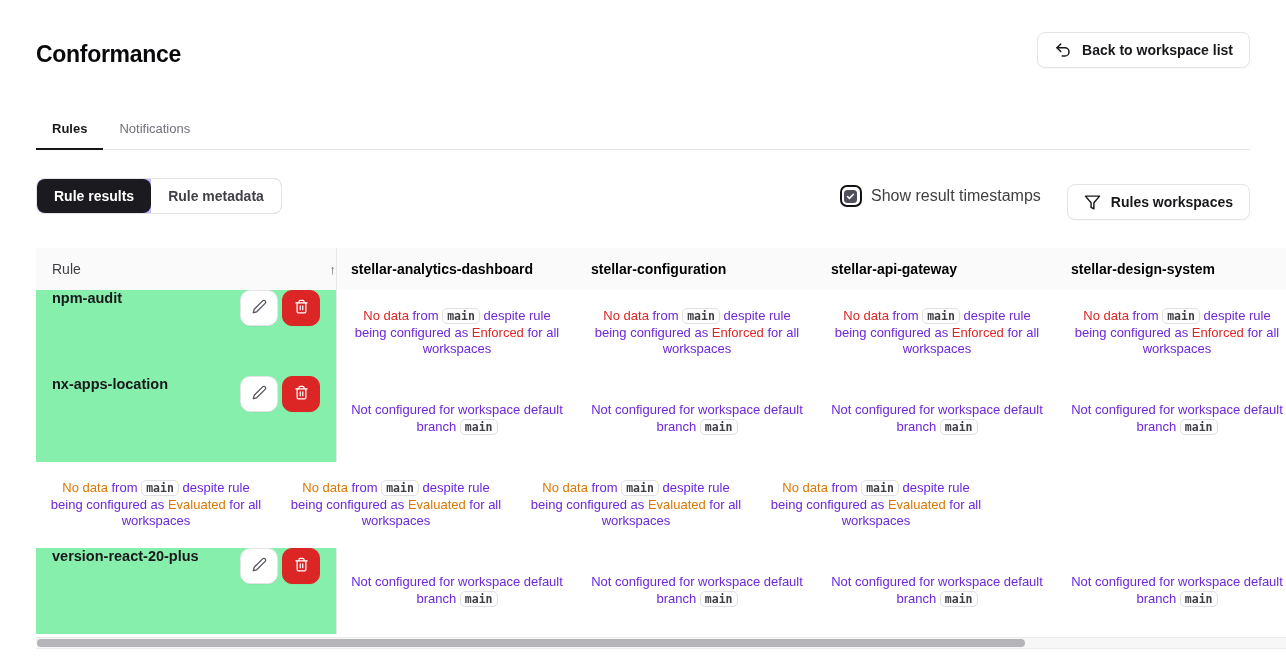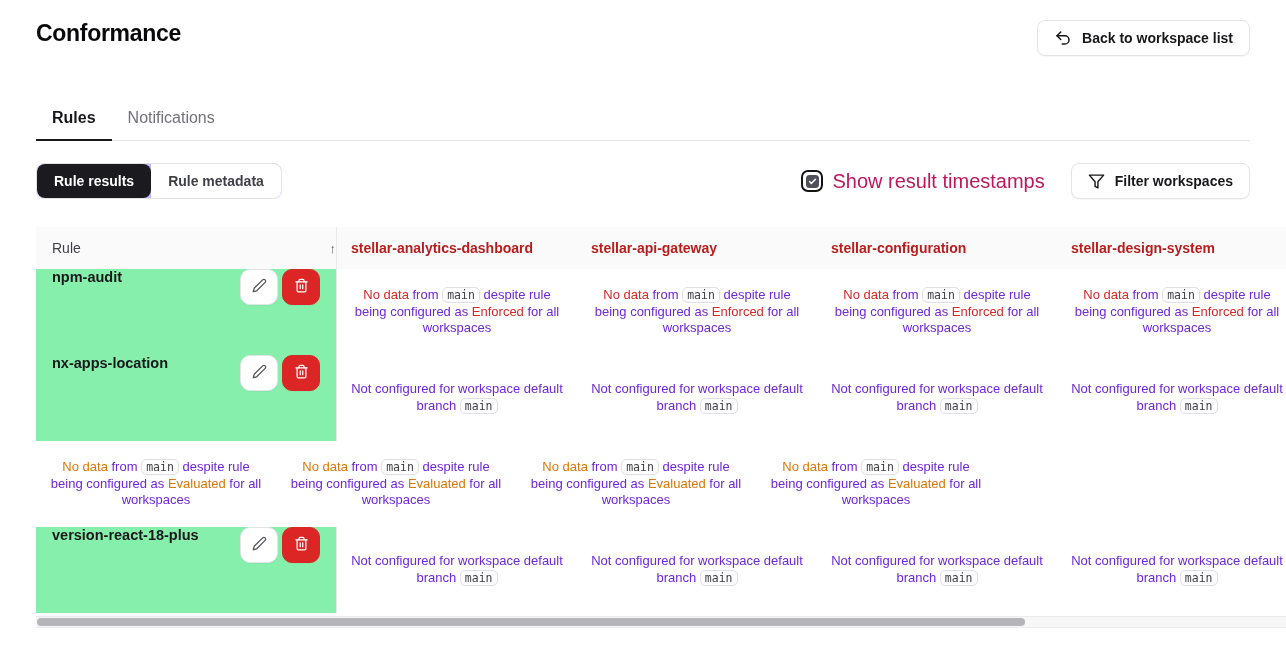--- a/index.html
+++ b/index.html
@@ -2,73 +2,73 @@
 <html style="--red: #dc2626; --amber: #d97706; --delete-red: #dc2626;"><head>
 <meta charset="utf-8">
 <style>
   * { box-sizing: border-box; margin: 0; padding: 0; }
   html, body { width: 1286px; height: 667px; background: #fff; overflow: hidden; }
   body { font-family: "Liberation Sans", sans-serif; color: #18181b; }
 
   .page { width: 1286px; height: 667px; background: #fff; overflow: hidden; }
 
   
-  .page-header { display: flex; justify-content: space-between; align-items: flex-start; padding: 20px 36px 0 36px; }
+  .page-header { display: flex; justify-content: space-between; align-items: flex-end; padding: 20px 36px 0 36px; }
   .page-title { font-size: 23px; font-weight: 700; color: #09090b; letter-spacing: -0.3px; }
   .btn { display: inline-flex; align-items: center; gap: 10px; height: 36px; padding: 0 16px;
          background: #fff; border: 1px solid #e4e4e7; border-radius: 8px; font-size: 14px; font-weight: 700;
-         color: #18181b; font-family: inherit; cursor: pointer; box-shadow: 0 1px 1px rgba(0,0,0,0.03); }
+         color: #18181b; font-family: inherit; cursor: pointer; box-shadow: 0 1px 1px rgba(0,0,0,0.03); margin-top: 12px; }
   .btn svg { display: block; }
 
   
   .tabs { display: flex; margin: 53px 36px 0 36px; border-bottom: 1px solid #e4e4e7; }
-  .tab { padding: 0 16px 12px 16px; font-size: 16px; color: #71717a; cursor: pointer; margin-bottom: -1px; }
+  .tab { padding: 0 16px 12px 16px; font-size: 13px; color: #71717a; cursor: pointer; margin-bottom: -1px; }
   .tab.active { color: #18181b; font-weight: 700; border-bottom: 2px solid #18181b; }
 
   
   .toolbar { display: flex; justify-content: space-between; align-items: center; margin: 22px 36px 0 36px; }
   .segmented { display: flex; height: 36px; border: 1px solid #e4e4e7; border-radius: 8px; overflow: hidden; background: #c4b5fd; }
   .seg { display: flex; align-items: center; padding: 0 17px; font-size: 14px; font-weight: 700; color: #3f3f46;
          background: #fff; border: none; font-family: inherit; cursor: pointer; }
   .seg.active { background: #1b1b1f; color: #fff; border-radius: 8px; }
   .toolbar-right { display: flex; align-items: center; gap: 26px; }
   .checkbox-row { display: flex; align-items: center; gap: 9px; cursor: pointer; }
   .checkbox { width: 22px; height: 22px; border: 2px solid #131316; border-radius: 7px; background: #fff;
               display: flex; align-items: center; justify-content: center; }
   .checkbox-inner { width: 13px; height: 13px; background: #50505a; border-radius: 3.5px;
                     display: none; align-items: center; justify-content: center; }
   .checkbox.checked .checkbox-inner { display: flex; }
-  .checkbox-label { font-size: 20px; color: #be185d; }
+  .checkbox-label { font-size: 16px; color: #404040; }
 
   
   .table { margin: 28px 0 0 36px; width: 1250px; overflow: hidden; }
   .thead { display: flex; background: #fafafa; height: 42px; }
   .th-rule { width: 301px; flex: none; display: flex; align-items: center; gap: 6px; padding-left: 16px;
              border-right: 1px solid #e9e8ec; font-size: 14px; font-weight: 500; color: #3f3f46; cursor: pointer; justify-content: space-between; }
   .sort-arrow { font-size: 13px; color: #52525b; }
   .ws-headers { display: flex; }
   .th-ws { width: 240px; flex: none; display: flex; align-items: center; padding-left: 14px;
-           font-size: 14px; font-weight: 700; color: #b91c1c; cursor: pointer;
+           font-size: 14px; font-weight: 700; color: #000000; cursor: pointer;
            white-space: nowrap; overflow: hidden; }
   .tr { display: flex; height: 86px; }
   .rule-cell { width: 301px; flex: none; display: flex; align-items: flex-start; justify-content: space-between;
                padding: 0 16px; border-right: 1px solid #e9e8ec; background: #86efac; }
   .rule-name { font-size: 14.5px; font-weight: 700; color: #18181b; }
   .actions { display: flex; gap: 4px; }
   .icon-btn { width: 38px; height: 36px; border-radius: 10px; border: 1px solid #e4e4e7; background: #fff;
               display: flex; align-items: center; justify-content: center; cursor: pointer;
               box-shadow: 0 1px 1px rgba(0,0,0,0.03); }
   .icon-btn.delete { background: var(--delete-red, #dc2626); border-color: var(--delete-red, #dc2626); }
   .ws-cell { width: 240px; flex: none; display: flex; align-items: center; justify-content: center; }
   .msg { width: 220px; text-align: center; font-size: 13px; line-height: 1.28; color: #71717a; }
   .seg-plain { color: #6d28d9; }
   .seg-red { color: var(--red, #dc2626); }
   .seg-amber { color: var(--amber, #d97706); }
   .code-chip { font-family: "DejaVu Sans Mono", "Liberation Mono", monospace; font-size: 11.5px; color: #3f3f46;
-               background: #fdfdfd; border: 1px solid #e0e0e4; border-radius: 5px; padding: 0 4px; white-space: nowrap; }
+               background: #fdfdfd; border: 1px solid #e0e0e4; border-radius: 5px; padding: 0 4px; white-space: nowrap; font-weight: bold; }
 
   
   .hscroll { margin: 3px 0 0 36px; width: 1250px; height: 12px; background: #f7f7f8;
              border-top: 1px solid #ebebee; border-bottom: 1px solid #ebebee;
              display: flex; align-items: center; }
   .hthumb { height: 8px; background: #b4b4b9; border-radius: 4px; margin-left: 1px; }
 </style>
 </head>
 <body>
 
@@ -107,35 +107,35 @@
           </span>
         </span>
         <span class="checkbox-label">Show result timestamps</span>
       </div>
       <button class="btn">
         <span>
           <svg viewBox="0 0 24 24" width="17" height="17" fill="none" stroke="#18181b" stroke-width="2" stroke-linecap="round" stroke-linejoin="round">
               <polygon points="22 3 2 3 10 12.46 10 19 14 21 14 12.46 22 3"></polygon>
             </svg>
         </span>
-        <span>Filter workspaces</span>
+        <span>Rules workspaces</span>
       </button>
     </div>
   </div>
 
   <div class="table">
     <div class="thead">
       <div class="th-rule">
         <span>Rule</span>
         <span class="sort-arrow">↑</span>
       </div>
       <div class="ws-headers">
           <div class="th-ws">stellar-analytics-dashboard</div>
+          <div class="th-ws">stellar-configuration</div>
           <div class="th-ws">stellar-api-gateway</div>
-          <div class="th-ws">stellar-configuration</div>
           <div class="th-ws">stellar-design-system</div>
         </div>
     </div>
     <div class="tbody">
         <div class="tr">
           <div class="rule-cell">
             <span class="rule-name">npm-audit</span>
             <div class="actions">
               <button class="icon-btn">
                 <span><svg viewBox="0 0 24 24" width="15" height="15" fill="none" stroke="#52525b" stroke-width="2" stroke-linecap="round" stroke-linejoin="round">
@@ -208,21 +208,21 @@
           </div>
           <div class="ws-cell">
             <div class="msg"><span class="seg-amber">No data</span><span class="seg-plain"> from </span><span class="code-chip">main</span><span class="seg-plain"> despite rule being configured as </span><span class="seg-amber">Evaluated</span><span class="seg-plain"> for all workspaces</span></div>
           </div>
           <div class="ws-cell">
             <div class="msg"><span class="seg-amber">No data</span><span class="seg-plain"> from </span><span class="code-chip">main</span><span class="seg-plain"> despite rule being configured as </span><span class="seg-amber">Evaluated</span><span class="seg-plain"> for all workspaces</span></div>
           </div>
         </div>
         <div class="tr">
           <div class="rule-cell">
-            <span class="rule-name">version-react-18-plus</span>
+            <span class="rule-name">version-react-20-plus</span>
             <div class="actions">
               <button class="icon-btn">
                 <span><svg viewBox="0 0 24 24" width="15" height="15" fill="none" stroke="#52525b" stroke-width="2" stroke-linecap="round" stroke-linejoin="round">
                     <path d="M17 3a2.828 2.828 0 1 1 4 4L7.5 20.5 2 22l1.5-5.5L17 3z"></path>
                   </svg></span>
               </button>
               <button class="icon-btn delete">
                 <span><svg viewBox="0 0 24 24" width="15" height="15" fill="none" stroke="#fff" stroke-width="2" stroke-linecap="round" stroke-linejoin="round">
                     <path d="M3 6h18"></path>
                     <path d="M19 6v14a2 2 0 0 1-2 2H7a2 2 0 0 1-2-2V6"></path>

